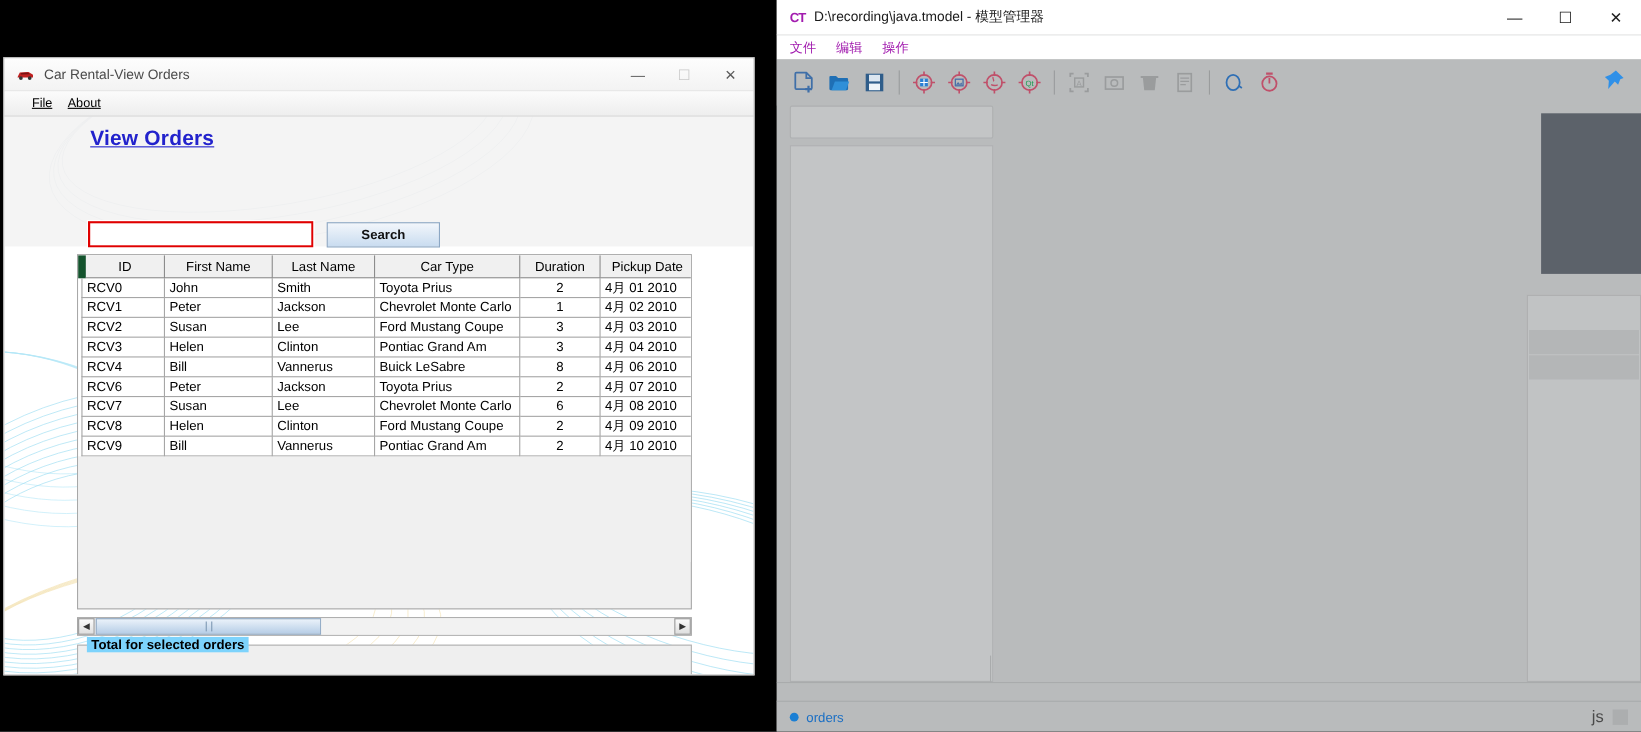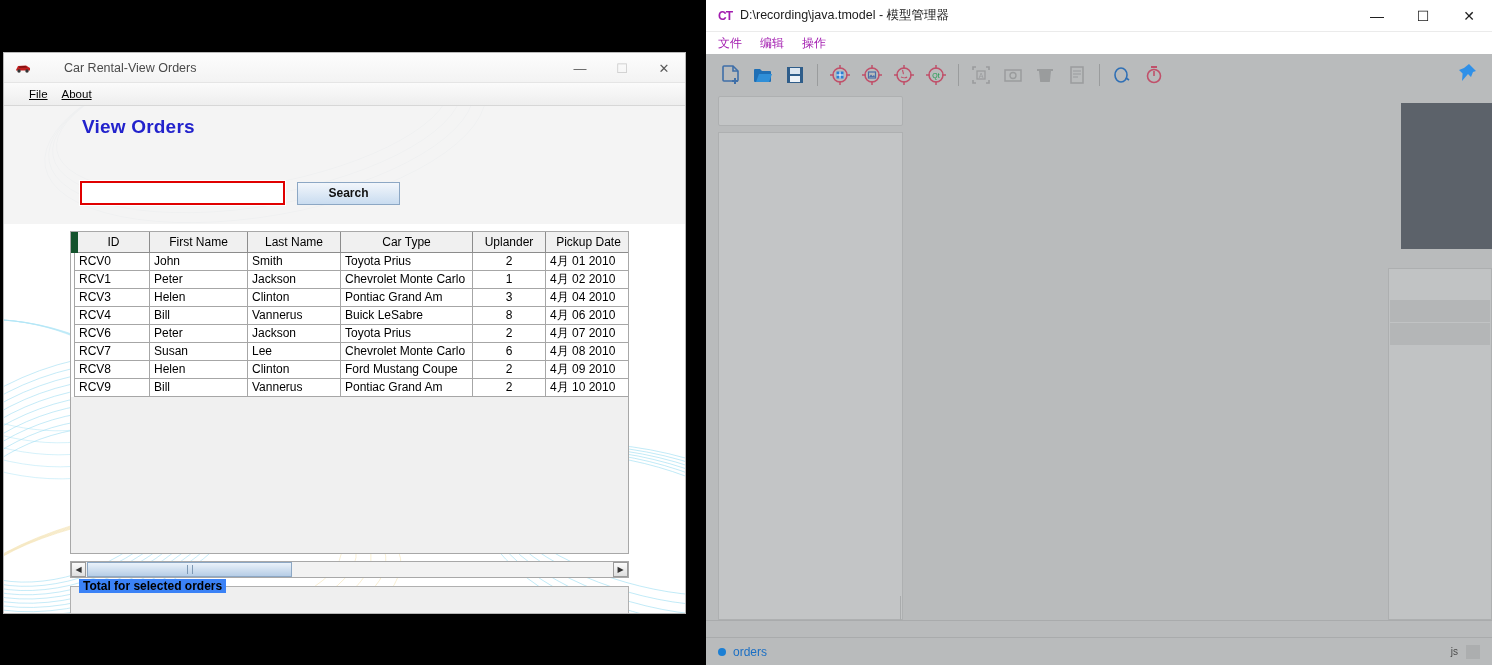--- a/index.html
+++ b/index.html
@@ -10,21 +10,20 @@
   #java-window{
     position:absolute; left:3px; top:52px; width:683px; height:562px;
     background:#f0f0f0; border:1px solid #b9b9b9;
     box-shadow:0 0 10px rgba(0,0,0,.45);
     overflow:hidden;
   }
   #jw-titlebar{
     height:30px; background:linear-gradient(#fdfdfd,#f3f3f3);
     display:flex; align-items:center; border-bottom:1px solid #e5e5e5;
     position:relative;
-    gap:24px;
   }
   #jw-title-text{ font-size:12.5px; color:#4a4a4a; margin-left:8px;}
   .jw-app-icon{ width:18px;height:18px;margin-left:10px;position:relative;}
   .jw-wbtns{ position:absolute; right:0; top:0; display:flex; height:30px;}
   .jw-wbtn{ width:42px;height:30px;display:flex;align-items:center;justify-content:center;
             color:#5a5a5a; font-size:13px;}
   .jw-wbtn.dim{color:#c9c9c9;}
   #jw-menubar{
     height:23px; background:linear-gradient(#fbfbfb,#eeeeee);
     border-bottom:1px solid #d7d7d7; display:flex; align-items:center; padding-left:19px;
@@ -32,26 +31,26 @@
   }
   .jw-menu{ font-size:11.5px; color:#000; padding:2px 8px 2px 6px;}
   .jw-menu u{ text-decoration:underline;}
 
   #jw-body{ position:relative; width:100%; height:508px; background:#ffffff; overflow:hidden;}
   #jw-deco{ position:absolute; inset:0; pointer-events:none;}
   #jw-content{ position:absolute; inset:0; }
 
   #jw-heading{
     position:absolute; left:78px; top:10px; font-size:19px; font-weight:bold;
-    color:#2222cc; letter-spacing:.2px;
+    color:#2222cc; letter-spacing:.2px;text-decoration:underline;
   }
   
   #jw-band{position:absolute;left:0;top:0;width:100%;height:118px;background:rgba(240,240,240,.72);}
 
-  #jw-search-row{ position:absolute; left:76px; top:75px; display:flex; align-items:center; gap:12px;}
+  #jw-search-row{ position:absolute; left:76px; top:95px; display:flex; align-items:center; gap:12px;}
   #jw-search-input{
     width:205px; height:24px; background:#fff; border:2px solid #e00000;
     outline:1px solid #fff; font-size:12px; padding:0 4px;
   }
   #jw-search-btn{
     width:103px;height:23px;
     background:linear-gradient(#f2f6fb,#c9dcf0);
     border:1px solid #8ca7c4; font-size:12px; font-weight:bold; color:#111;
     display:flex;align-items:center;justify-content:center;
   }
@@ -86,21 +85,21 @@
     display:flex;align-items:center;justify-content:center;}
   #sc-grip{ width:6px;height:9px; border-left:1px solid #7d98b4; border-right:1px solid #7d98b4;}
   #sc-track{ flex:1; height:15px; background:#f2f2f2;}
 
   
   #jw-totals{
     position:absolute; left:66px; top:480px; width:559px; height:92px;
     border:1px solid #b0b0b0; background:#efefef;
   }
   #jw-totals-legend{
-    position:absolute; left:8px; top:-8px; background:#3b82f6; padding:0 4px;
+    position:absolute; left:8px; top:-8px; background:#7dd3fc; padding:0 4px;
     font-size:12px; font-weight:bold; color:#000;
   }
   #jw-totals-inner{ position:absolute; left:11px; top:26px; display:flex; align-items:flex-start;}
   .tot-col{ display:flex; flex-direction:column; }
   .tot-label{ font-size:12px; font-weight:bold; color:#000; margin-bottom:6px;}
 
   
   #tm-window{
     position:absolute; left:706px; top:0; width:786px; height:665px;
     background:#b9bbbc; overflow:hidden;
@@ -133,21 +132,21 @@
   #tm-bg-r-row2{position:absolute;left:1390px;top:323px;width:100px;height:22px;background:#b4b6b7;}
   #tm-bg-hline{position:absolute;left:706px;top:620px;width:786px;height:1px;background:#a9abac;}
   #tm-bg-vline{position:absolute;left:900px;top:596px;width:1px;height:24px;background:#a9abac;}
 
   #tm-status{
     position:absolute; left:0; bottom:0; width:786px; height:28px; background:#b9bbbc;
     display:flex; align-items:center; padding:0 12px; border-top:1px solid #a9abac;
   }
   #tm-status-dot{width:8px;height:8px;border-radius:50%;background:#1b7fd4;margin-right:7px;}
   #tm-status-text{font-size:12px;color:#1b6fc4;}
-  #tm-status-right{margin-left:auto;font-size:10px;color:#4a4a4a;}
+  #tm-status-right{margin-left:auto;font-size:15px;color:#4a4a4a;}
   #tm-status-sq{width:14px;height:14px;background:#acaeaf;margin-left:8px;}
 </style>
 </head>
 <body>
 
 <div id="java-window">
 
   <div id="jw-titlebar">
     <span class="jw-app-icon">
       <svg width="18" height="18" viewBox="0 0 18 18">
@@ -234,40 +233,48 @@
             <col style="width:132px">
               <col style="width:73px">
               <col style="width:86px">
           </colgroup>
           <thead>
             <tr>
               <th>ID</th>
               <th>First Name</th>
               <th>Last Name</th>
               <th>Car Type</th>
-              <th>Uplander</th>
+              <th>Duration</th>
               <th>Pickup Date</th>
             </tr>
           </thead>
           <tbody id="jtbl-body">
               <tr>
                 <td>RCV0</td>
                 <td>John</td>
                 <td>Smith</td>
                 <td>Toyota Prius</td>
                 <td class="c">2</td>
                 <td>4月 01 2010</td>
               </tr>
               <tr>
                 <td>RCV1</td>
                 <td>Peter</td>
                 <td>Jackson</td>
                 <td>Chevrolet Monte Carlo</td>
                 <td class="c">1</td>
                 <td>4月 02 2010</td>
+              </tr>
+              <tr>
+                <td>RCV2</td>
+                <td>Susan</td>
+                <td>Lee</td>
+                <td>Ford Mustang Coupe</td>
+                <td class="c">3</td>
+                <td>4月 03 2010</td>
               </tr>
               <tr>
                 <td>RCV3</td>
                 <td>Helen</td>
                 <td>Clinton</td>
                 <td>Pontiac Grand Am</td>
                 <td class="c">3</td>
                 <td>4月 04 2010</td>
               </tr>
               <tr>

